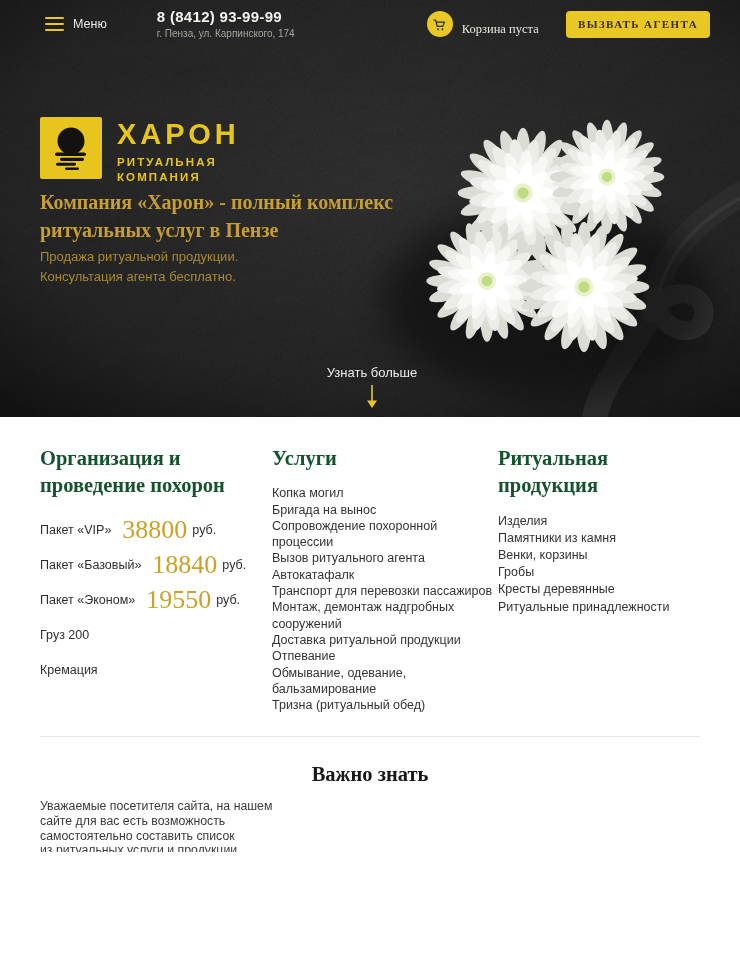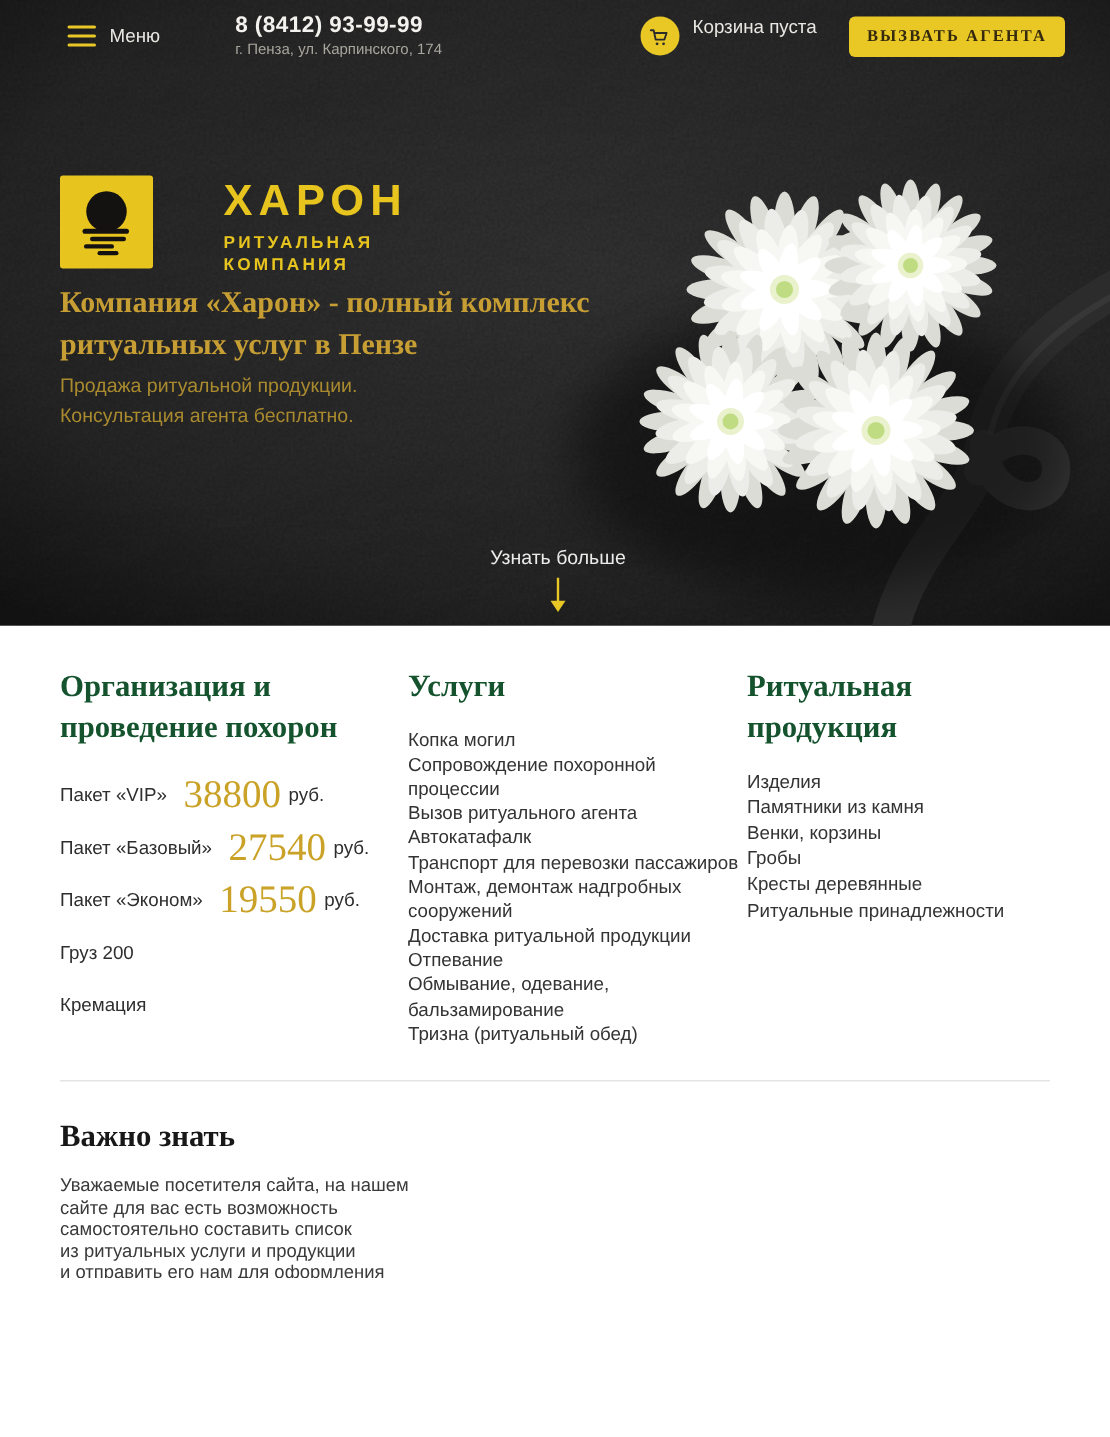--- a/index.html
+++ b/index.html
@@ -13,29 +13,29 @@
 
   .topbar { position:absolute; top:0; left:0; right:0; height:48px; display:flex; align-items:center;
             padding:0 30px 0 45px; z-index:6; }
   .menu-toggle { display:flex; align-items:center; cursor:pointer; }
   .burger { display:inline-flex; flex-direction:column; justify-content:center; margin-right:9px; }
   .burger i { display:block; width:19px; height:2.6px; background:var(--accent,#e9c826); border-radius:2px; margin:1.7px 0; }
   .menu-label { color:#e9e7e2; font-size:12.5px; }
   .contact { margin-left:50px; line-height:1; }
   .phone { display:block; color:#f4f2ee; font-size:15px; font-weight:bold; letter-spacing:.3px; text-decoration:none; }
   .addr { margin-top:5px; color:#a8a59d; font-size:10px; }
-  .cart { display:flex; align-items:flex-start; margin-left:132px; cursor:pointer; }
+  .cart { display:flex; align-items:flex-end; margin-left:132px; cursor:pointer;font-family:Liberation Serif, serif; }
   .cart-ic { width:26px; height:26px; border-radius:50%; background:var(--accent,#e9c826);
              display:inline-flex; align-items:center; justify-content:center; margin-right:9px; }
   .cart-label { color:#e9e7e2; font-size:12.5px; }
   .cta { margin-left:auto; background:var(--accent,#e9c826); border:none; border-radius:4px;
          width:144px; height:27px; font-family:"Liberation Serif","DejaVu Serif",serif;
          font-size:11px; font-weight:bold; letter-spacing:1.4px; color:#35290e; cursor:pointer; }
 
-  .brand { position:absolute; top:117px; left:40px; display:flex; align-items:flex-start; z-index:5; cursor:pointer;gap:32px; }
+  .brand { position:absolute; top:117px; left:40px; display:flex; align-items:flex-start; z-index:5; cursor:pointer; }
   .brand-mark { display:inline-block; width:62px; height:62px; background:var(--logo,#e8c51e); border-radius:2px; }
   .brand-text { margin-left:15px; padding-top:3px; }
   .brand-title { color:var(--logo,#e8c51e); font-size:29px; font-weight:bold; letter-spacing:4px; line-height:1; }
   .brand-sub { margin-top:6px; color:var(--logo,#e8c51e); font-size:11.5px; font-weight:bold;
                letter-spacing:2.1px; line-height:1.3; white-space:pre-line; }
 
   .hero-title { position:absolute; top:188px; left:40px; z-index:5; white-space:pre-line;
                 font-family:"Liberation Serif","DejaVu Serif",serif; font-weight:bold;
                 font-size:20px; line-height:28px; color:var(--gold,#c79e33); }
   .hero-sub { position:absolute; top:247px; left:40px; z-index:5; white-space:pre-line;
@@ -62,21 +62,21 @@
   .pkg-unit { font-size:12.5px; color:#2e2e2e; margin-left:5px; }
 
   .col ul { list-style:none; }
   .col-services li { font-size:12.5px; color:#333; line-height:16.3px; cursor:pointer; }
   .col-products li { font-size:12.5px; color:#333; line-height:17.2px; cursor:pointer; }
 
   .divider { border:none; border-top:1px solid #e4e4e4; margin-top:23px; }
 
   .notice { padding-top:26px; }
   .notice h2 { font-family:"Liberation Serif","DejaVu Serif",serif; font-weight:bold; color:#181818;
-               font-size:20.5px; margin-bottom:13px; }
+               font-size:20.5px; margin-bottom:13px;text-align:center; }
   .notice-text { font-size:12.3px; line-height:14.6px; color:#3a3a3a; white-space:pre-line; }
   .notice-bold { margin-top:9px; font-size:12.5px; font-weight:bold; color:#1e1e1e; }
 </style>
 </head>
 <body>
 
 <div class="page">
 
   <section class="hero">
 
@@ -420,21 +420,21 @@
 
       <div class="col col-packages">
         <h2>Организация и проведение похорон</h2>
         <div class="pkg">
           <a class="pkg-label">Пакет «VIP»</a>
           <span class="pkg-price">38800</span>
           <span class="pkg-unit">руб.</span>
         </div>
         <div class="pkg">
           <a class="pkg-label">Пакет «Базовый»</a>
-          <span class="pkg-price">27540</span>
+          <span class="pkg-price">18840</span>
           <span class="pkg-unit">руб.</span>
         </div>
         <div class="pkg">
           <a class="pkg-label">Пакет «Эконом»</a>
           <span class="pkg-price">19550</span>
           <span class="pkg-unit">руб.</span>
         </div>
         <div class="pkg">
           <a class="pkg-label">Груз 200</a>
           <span class="pkg-price"></span>
@@ -444,20 +444,21 @@
           <a class="pkg-label">Кремация</a>
           <span class="pkg-price"></span>
           <span class="pkg-unit"></span>
         </div>
       </div>
 
       <div class="col col-services">
         <h2>Услуги</h2>
         <ul>
           <li>Копка могил</li>
+          <li>Бригада на вынос</li>
           <li>Сопровождение похоронной процессии</li>
           <li>Вызов ритуального агента</li>
           <li>Автокатафалк</li>
           <li>Транспорт для перевозки пассажиров</li>
           <li>Монтаж, демонтаж надгробных сооружений</li>
           <li>Доставка ритуальной продукции</li>
           <li>Отпевание</li>
           <li>Обмывание, одевание, бальзамирование</li>
           <li>Тризна (ритуальный обед)</li>
         </ul>

